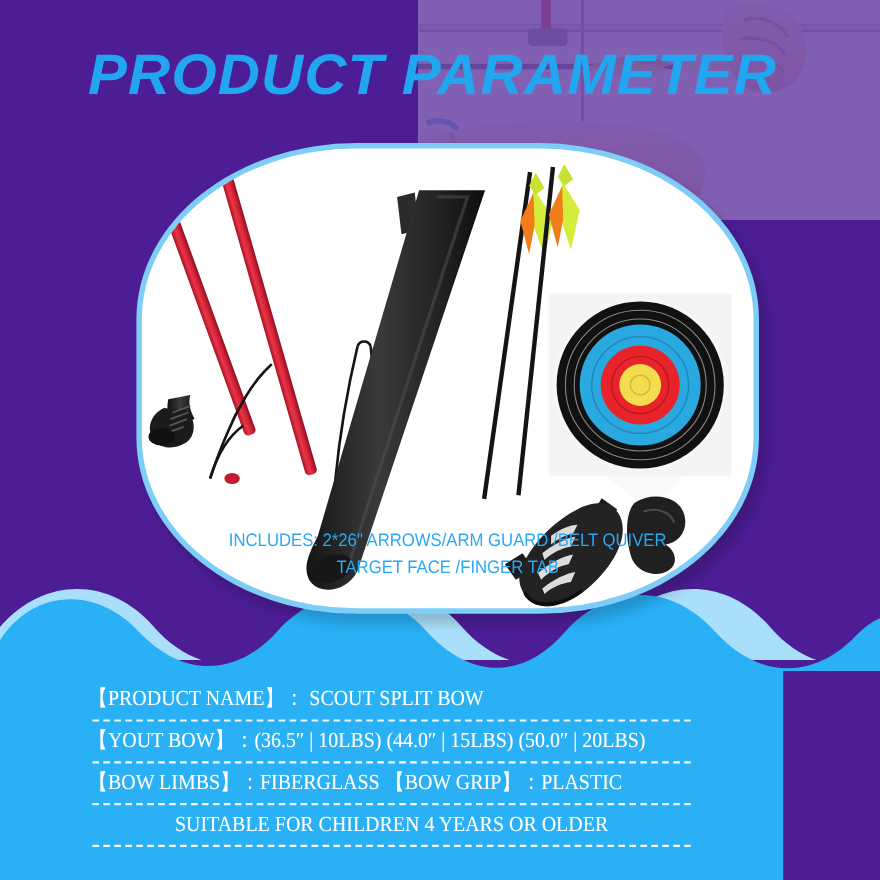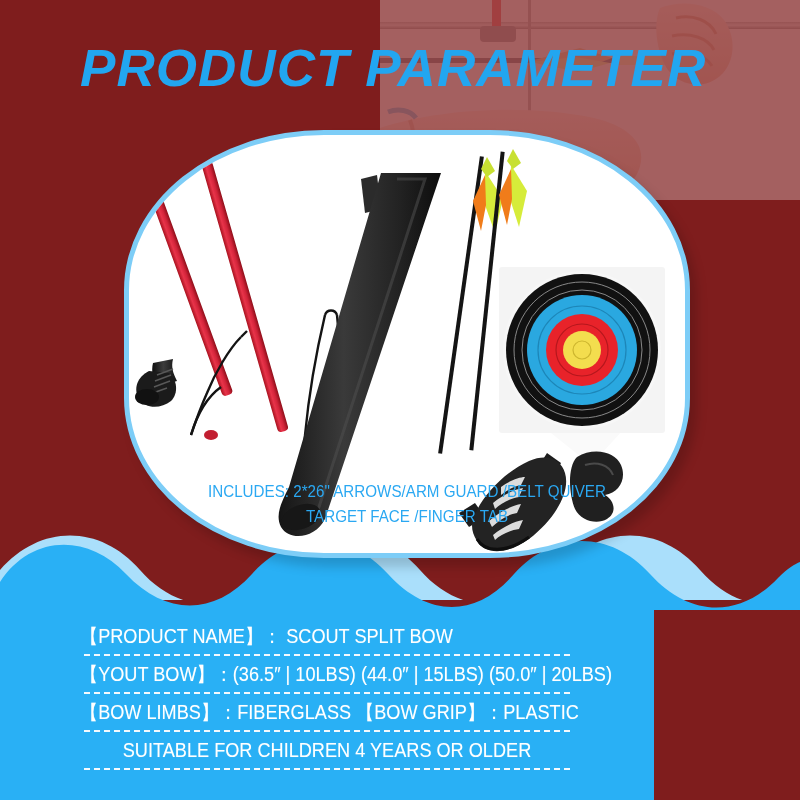--- a/index.html
+++ b/index.html
@@ -9,21 +9,21 @@
   }
   body {
     font-family: "Liberation Sans", sans-serif;
   }
 
   #page {
     position: relative;
     width: 800px;
     height: 800px;
     overflow: hidden;
-    background: #7f1d1d;
+    background: #4c1d95;
   }
 
   
   .hero-photo {
     position: absolute;
     top: 0;
     right: 0;
     width: 420px;
     height: 200px;
     opacity: 0.30;
@@ -91,24 +91,25 @@
     z-index: 2;
   }
   .wave-back { bottom: 200px; height: 70px; }
   .wave-front { bottom: 190px; height: 80px; }
 
   
   .spec-panel {
     position: absolute;
     left: 0;
     bottom: 0;
-    width: 654px;
+    width: 712px;
     height: 190px;
     background: #29b0f5;
     z-index: 4;
+    font-family: Liberation Serif, serif;
   }
 
   .spec-rows {
     position: absolute;
     left: 80px;
     right: 80px;
     top: 8px;
   }
 
   .spec-row {

